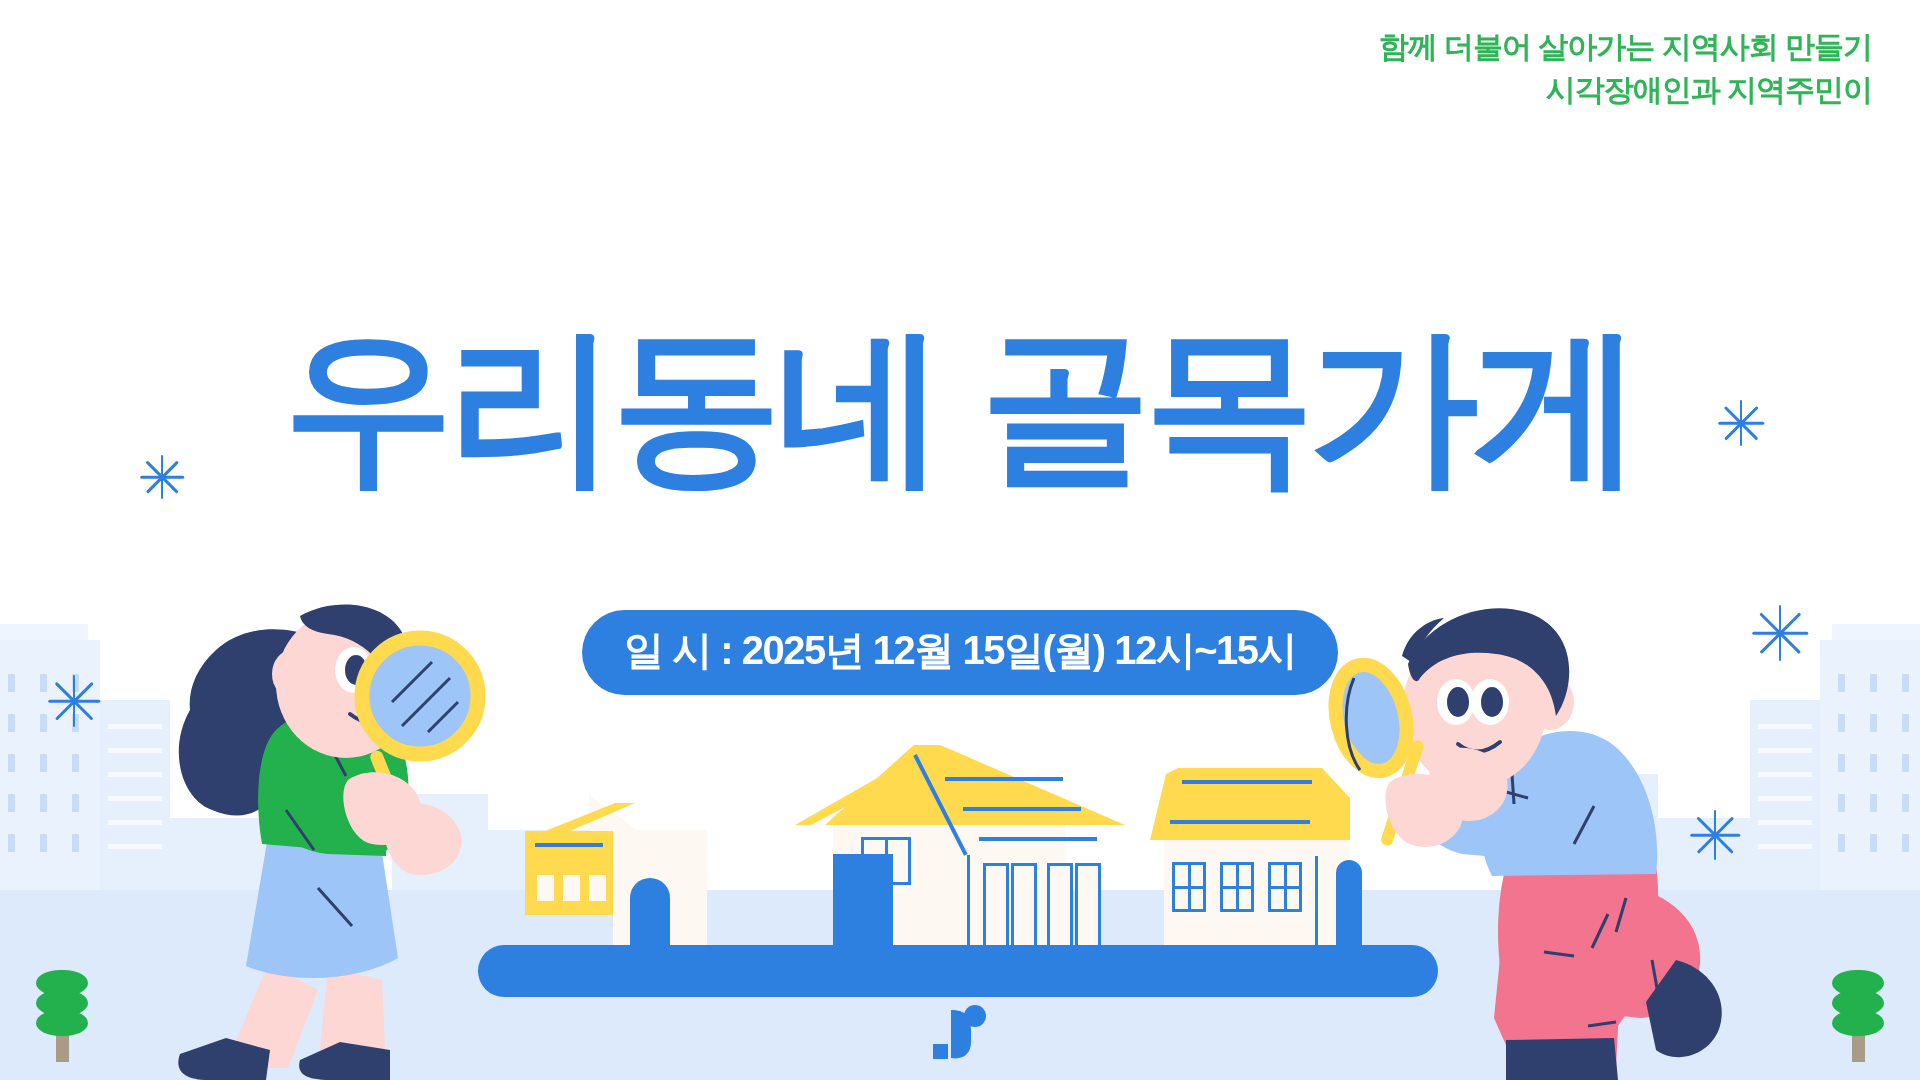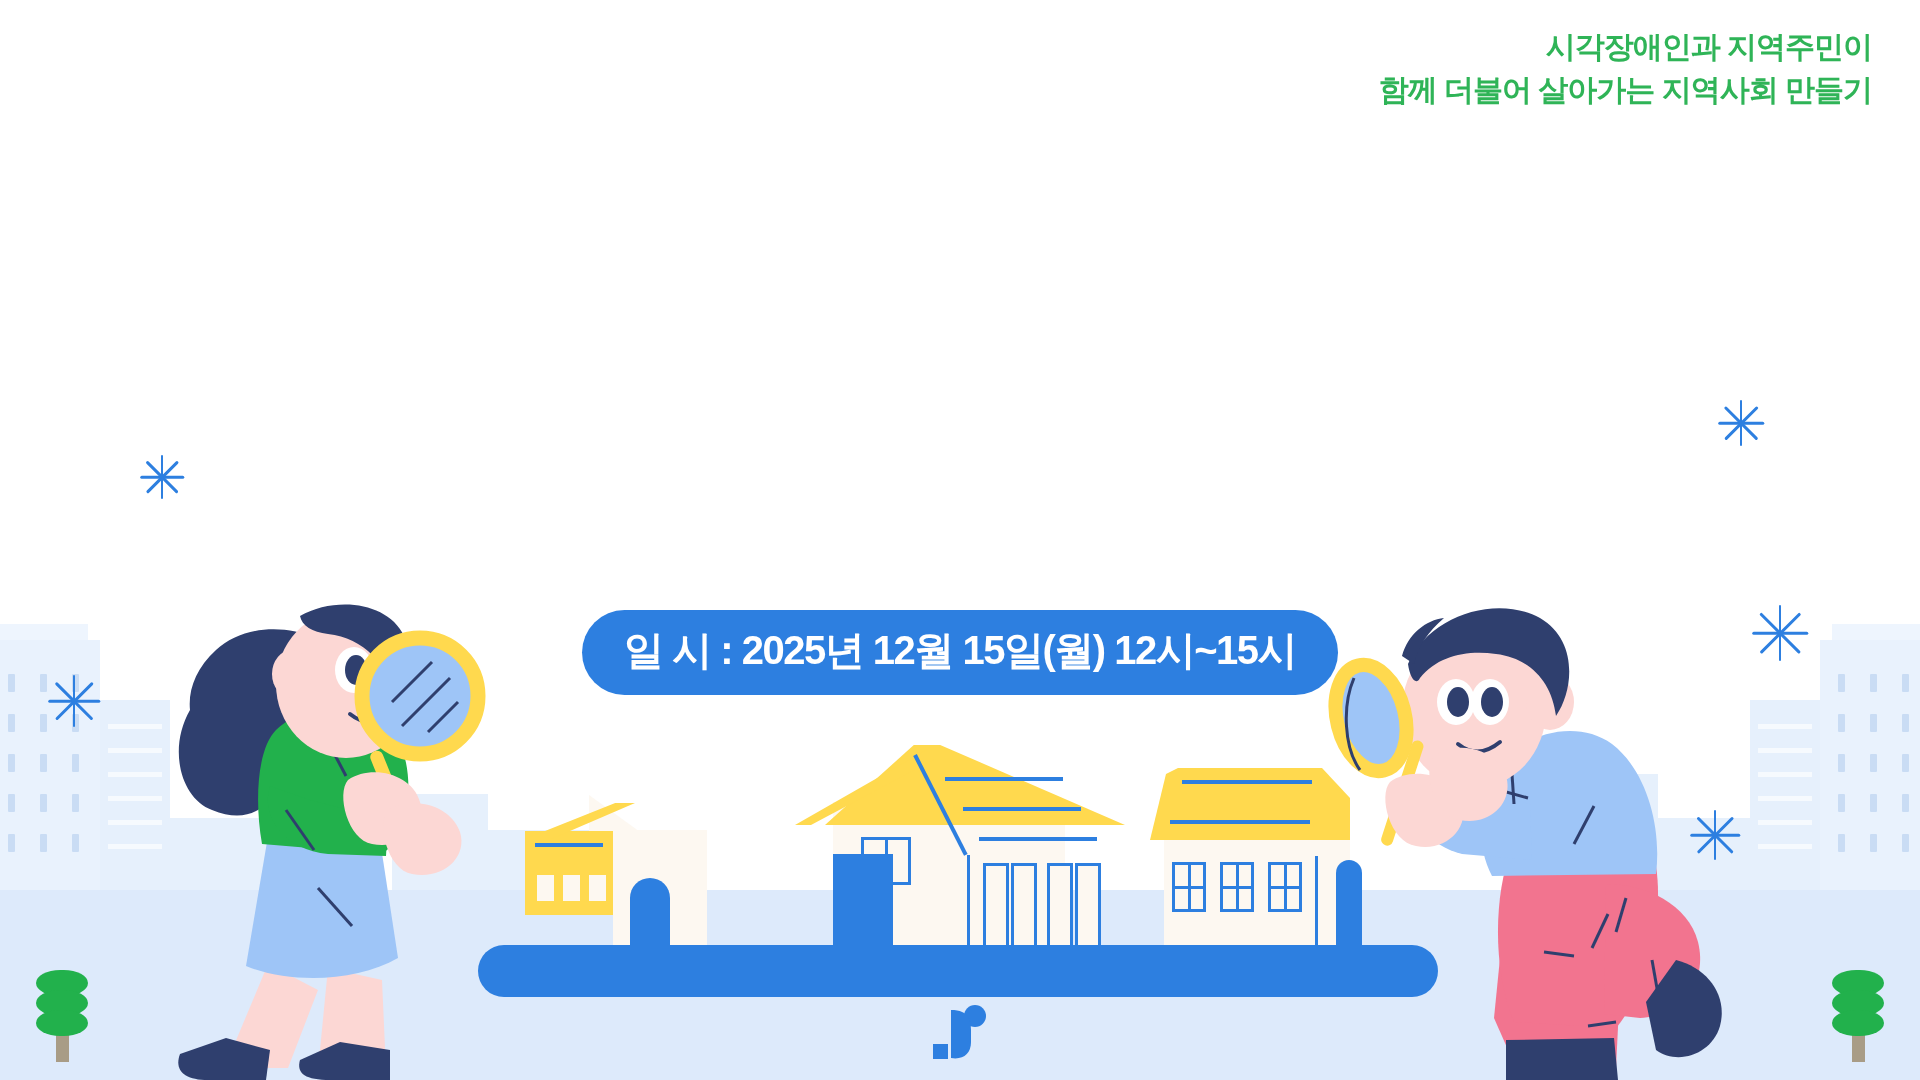--- a/index.html
+++ b/index.html
@@ -560,25 +560,26 @@
 
     <ellipse cx="55" cy="120" rx="34" ry="54" fill="#9ec5f7" stroke="#ffd94e" stroke-width="14" transform="rotate(-14 55 120)"></ellipse>
     <path d="M38 80 C26 108 28 150 44 172" stroke="#2f3f6e" stroke-width="3" fill="none"></path>
 
     <path d="M74 184 C96 168 136 176 146 204 C154 230 130 254 100 248 C74 244 62 198 74 184 Z" fill="#fcd7d4"></path>
     <path d="M118 158 C140 142 180 150 190 178 C198 204 174 228 144 222 C118 218 106 172 118 158 Z" fill="#fcd7d4"></path>
   </svg>
 
 
   <div class="kicker-right">
+    <div>함께 더불어 살아가는 지역사회 만들기</div>
     <div>시각장애인과 지역주민이</div>
-    <div>함께 더불어 살아가는 지역사회 만들기</div>
-  </div>
-
-
+  </div>
+
+
+  <div class="title">우리동네 골목가게</div>
 
   <div class="date-pill">일 시 : 2025년 12월 15일(월) 12시~15시</div>
 
   <div class="logo">
     <svg width="58" height="58" viewBox="0 0 58 58">
       <circle cx="44" cy="12" r="11" fill="#2d7fe0"></circle>
       <path d="M20 6 C34 6 40 12 40 26 L40 38 C40 50 32 56 20 54 Z" fill="#2d7fe0"></path>
       <rect x="2" y="40" width="15" height="15" fill="#2d7fe0"></rect>
     </svg>
   </div>

